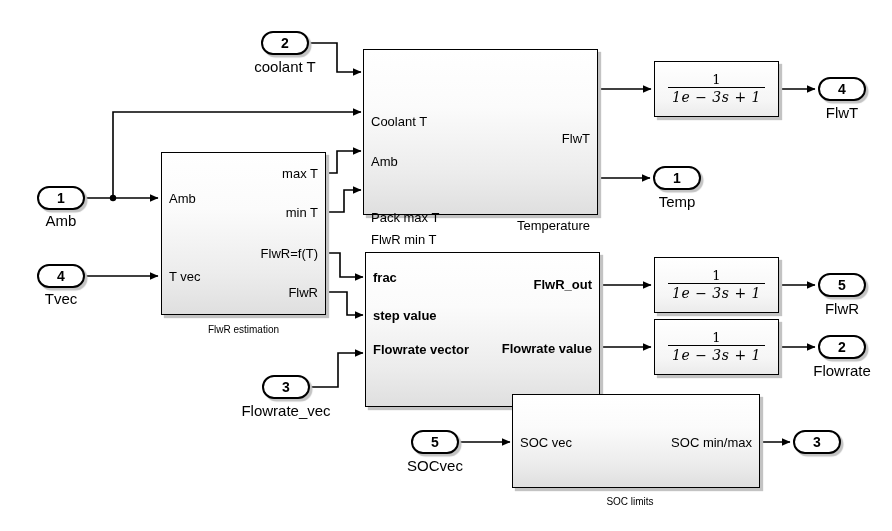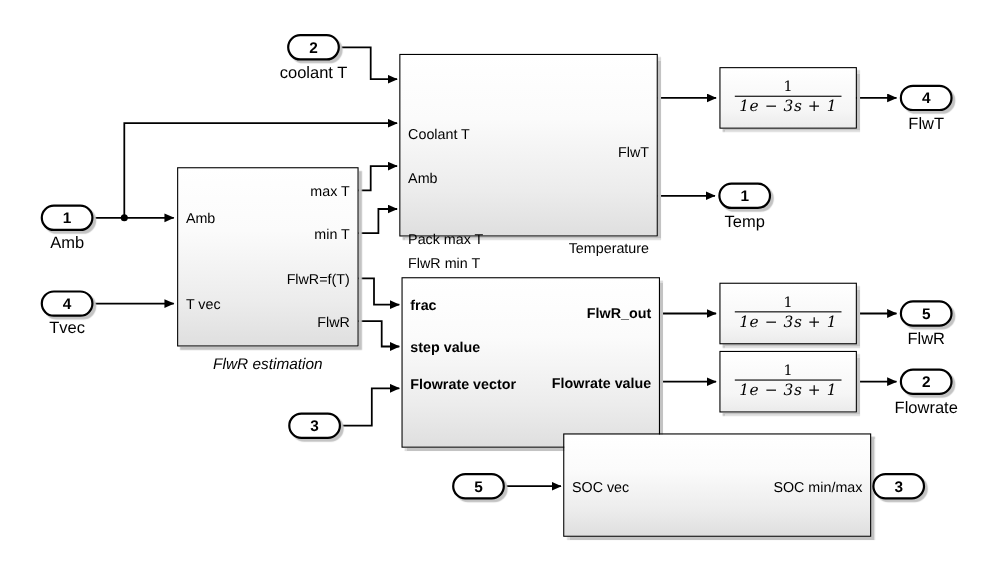--- a/index.html
+++ b/index.html
@@ -40,21 +40,21 @@
     border:2px solid #000;border-radius:13px;background:#ffffff;
     box-shadow:2.5px 2.5px 1px #c3c3c3;
     display:flex;align-items:center;justify-content:center;
     font-size:14px;font-weight:bold;
   }
   .port-label{
     position:absolute;width:120px;text-align:center;
     font-size:15px;line-height:18px;white-space:nowrap;
   }
   .block-label{
-    position:absolute;text-align:center;font-size:14px;line-height:18px;white-space:nowrap;font-style:italic;
+    position:absolute;text-align:center;font-size:10px;line-height:18px;white-space:nowrap;
   }
 </style>
 </head>
 <body>
 
 <div class="canvas">
 
   <svg class="wires">
     <defs>
       <marker id="arr" markerWidth="10" markerHeight="9" refX="8.5" refY="4" orient="auto" markerUnits="userSpaceOnUse">
@@ -120,24 +120,25 @@
   <div class="block-label" style="left:161px;top:321px;width:165px;">FlwR estimation</div>
 
   <div class="block" style="left:365px;top:252px;width:235px;height:155px;font-weight:bold;">
     <span class="pl in" style="top:17px">frac</span>
     <span class="pl in" style="top:55px">step value</span>
     <span class="pl in" style="top:89px">Flowrate vector</span>
     <span class="pl out" style="top:24px">FlwR_out</span>
     <span class="pl out" style="top:88px">Flowrate value</span>
   </div>
 
-  <div class="block" style="left:512px;top:394px;width:280px;height:94px;">
+  <div class="block" style="left:512px;top:394px;width:248px;height:94px;">
     <span class="pl in" style="top:40px">SOC vec</span>
     <span class="pl out" style="top:40px">SOC min/max</span>
   </div>
+  <div class="block-label" style="left:512px;top:493px;width:236px;">SOC limits</div>
 
   <div class="tfblock" style="left:654px;top:61px;width:125px;height:56px;">
     <span class="frac">
       <span class="num">1</span>
       <span class="den">1e − 3s + 1</span>
     </span>
   </div>
   <div class="tfblock" style="left:654px;top:257px;width:125px;height:56px;">
     <span class="frac">
       <span class="num">1</span>
@@ -157,29 +158,31 @@
   <div class="port-label" style="left:1px;top:212px;">Amb</div>
 
   <div class="port" style="left:261px;top:31px;">
       <span>2</span>
     </div>
   <div class="port-label" style="left:225px;top:58px;">coolant T</div>
 
   <div class="port" style="left:262px;top:375px;">
       <span>3</span>
     </div>
+  <div class="port-label" style="left:226px;top:402px;">Flowrate_vec</div>
 
   <div class="port" style="left:37px;top:264px;">
       <span>4</span>
     </div>
   <div class="port-label" style="left:1px;top:290px;">Tvec</div>
 
   <div class="port" style="left:411px;top:430px;">
       <span>5</span>
     </div>
+  <div class="port-label" style="left:375px;top:457px;">SOCvec</div>
 
   <div class="port" style="left:818px;top:77px;">
       <span>4</span>
     </div>
   <div class="port-label" style="left:782px;top:104px;">FlwT</div>
 
   <div class="port" style="left:653px;top:166px;">
       <span>1</span>
     </div>
   <div class="port-label" style="left:617px;top:193px;">Temp</div>

